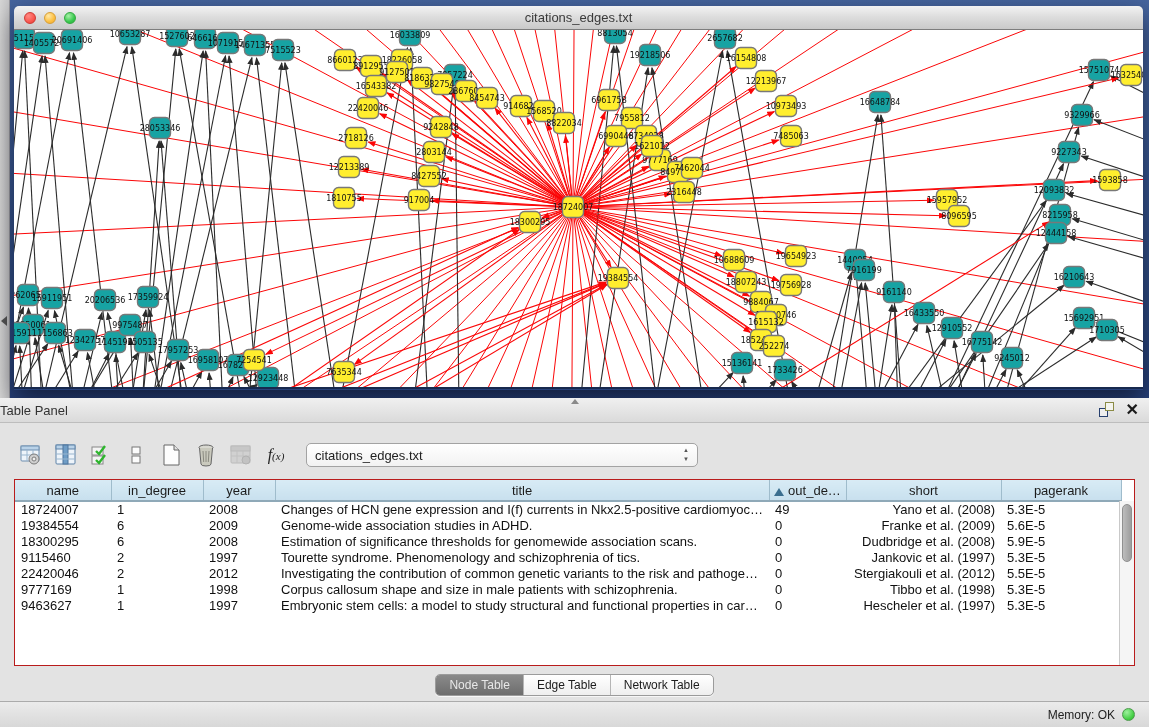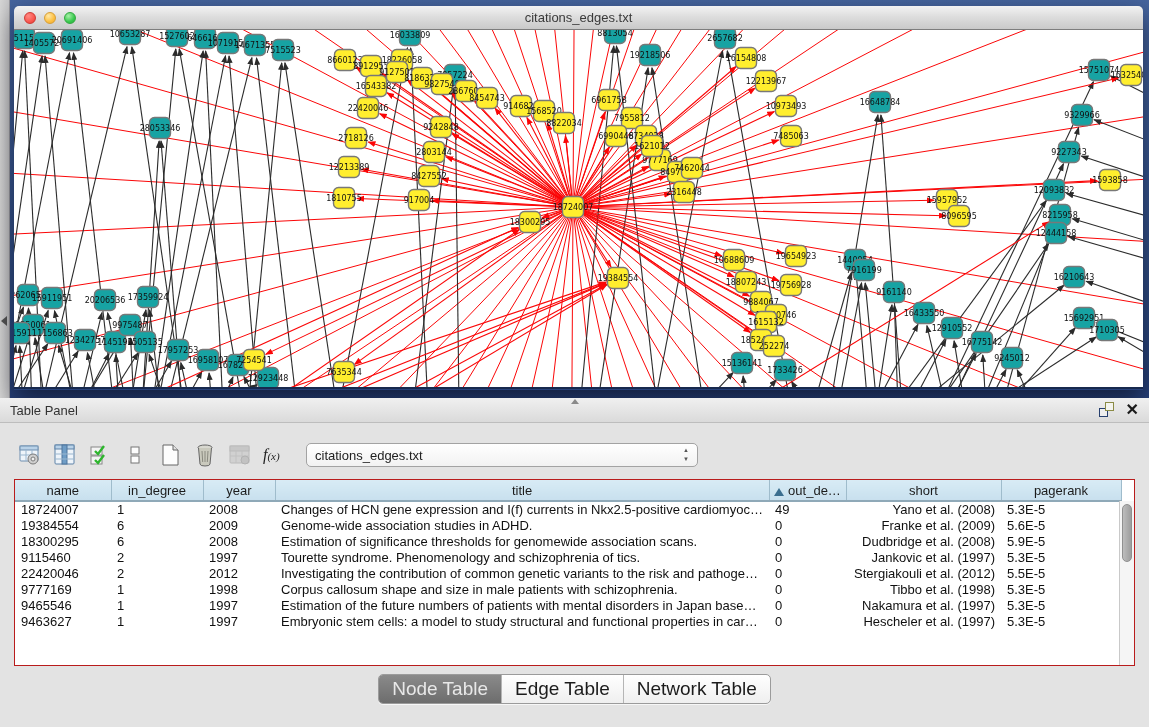--- a/index.html
+++ b/index.html
@@ -28,31 +28,31 @@
   #window-title { position:absolute; left:0; right:0; top:4px; text-align:center;
     font-size:13px; color:#3a3a3a; font-weight:500; }
   #graph-canvas { position:relative; width:1129px; height:359px; background:#ffffff; overflow:hidden;
     border-bottom:2px solid #17294e; }
   #graph-svg text { font-family:"DejaVu Sans", sans-serif; font-size:8px; fill:#111; }
 
   
   #table-panel { position:absolute; left:0; top:398px; width:1149px; height:329px; background:#e3e3e3; }
   #panel-header { height:25px; background:linear-gradient(180deg,#f0f0f0,#dadada);
     border-bottom:1px solid #bdbdbd; position:relative; display:flex; align-items:center; }
-  #panel-title { font-size:13px; color:#333; padding-left:10px; }
+  #panel-title { font-size:13px; color:#333; }
   #panel-grip { position:absolute; left:50%; top:1px; width:0; height:0; margin-left:-4px;
     border-left:4px solid transparent; border-right:4px solid transparent; border-bottom:5px solid #8a8a8a; }
   #panel-header-icons { position:absolute; right:10px; top:4px; display:flex; gap:12px; align-items:center; }
   .float-icon { position:relative; width:15px; height:15px; }
   .float-icon .sq1 { position:absolute; left:0; bottom:0; width:9px; height:9px; border:1.5px solid #27406e; background:#eee; }
   .float-icon .sq2 { position:absolute; right:0; top:0; width:9px; height:9px; border:1.5px solid #8b8b45; background:#f4f4ee; }
   .close-x { font-size:16px; font-weight:bold; color:#1b1b1b; line-height:15px; cursor:default; }
 
   #panel-toolbar { display:flex; align-items:center; gap:9px; padding:16px 0 0 18px; height:48px; }
-  .tool-btn { width:26px; height:26px; display:flex; align-items:center; }
+  .tool-btn { width:26px; height:26px; display:flex; align-items:center; justify-content:center; }
   .fx { font-family:"Liberation Serif", serif; font-size:16px; color:#222; font-style:italic; }
   .fx .small { font-size:11px; }
   #table-select { margin-left:8px; width:392px; height:24px; background:linear-gradient(180deg,#ffffff,#f2f2f2);
     border:1px solid #a3a3a3; border-radius:5px; display:flex; align-items:center; padding:0 8px;
     font-size:13px; color:#222; position:relative; }
   #table-select .arrows { position:absolute; right:8px; top:2px; font-size:6px; color:#555; line-height:9px; text-align:center; }
 
   #table-wrap { margin:8px 14px 0 14px; height:187px; background:#fff; border:1px solid #b91c1c; position:relative; overflow:hidden; }
   #data-table { border-collapse:collapse; width:1106px; table-layout:fixed; }
   #data-table th { height:21px; background:linear-gradient(180deg,#d8ebf5,#c8e0ee);
@@ -66,21 +66,21 @@
   #data-table td.center { text-align:right; }
   .sort-tri { display:inline-block; width:0; height:0; border-left:5px solid transparent; border-right:5px solid transparent;
     border-bottom:8px solid #3b6e8f; margin-right:4px; vertical-align:-1px; position:relative; }
   #v-scroll { position:absolute; right:0; top:21px; bottom:0; width:15px; background:#f5f5f5; border-left:1px solid #c9c9c9; }
   #v-thumb { position:absolute; left:2px; top:3px; width:10px; height:58px; border-radius:6px;
     background:linear-gradient(90deg,#bdbdbd,#9d9d9d); border:1px solid #909090; }
 
   #table-tabs { display:flex; justify-content:center; margin-top:8px; }
   .seg-group { display:inline-flex; border:1px solid #9b9b9b; border-radius:5px; overflow:hidden;
     background:linear-gradient(180deg,#ffffff,#efefef); box-shadow:0 1px 0 rgba(255,255,255,.7); }
-  .seg { padding:3px 13px; font-size:19px; color:#1c1c1c; border-right:1px solid #b5b5b5; cursor:default;text-align:right; }
+  .seg { padding:3px 13px; font-size:12px; color:#1c1c1c; border-right:1px solid #b5b5b5; cursor:default;text-align:right; }
   .seg:last-child { border-right:none; }
   .seg.active { background:linear-gradient(180deg,#8a8a8a,#6d6d6d); color:#e8e8e8; }
 
   #status-bar { position:absolute; left:0; bottom:0; width:1149px; height:26px;
     background:linear-gradient(180deg,#ebebeb,#d8d8d8); border-top:1px solid #ababab;
     display:flex; align-items:center; justify-content:flex-end; padding-right:14px; gap:7px; }
   #memory-label { font-size:12px; color:#222; }
   #memory-dot { width:13px; height:13px; border-radius:50%;
     background:radial-gradient(circle at 35% 30%, #9df09d, #44cf44 65%, #2fae2f); border:1px solid #4b9a4b; }
 </style>
@@ -883,29 +883,20 @@
           <tr>
             <td>9777169</td>
             <td>1</td>
             <td>1998</td>
             <td>Corpus callosum shape and size in male patients with schizophrenia.</td>
             <td>0</td>
             <td class="center">Tibbo et al. (1998)</td>
             <td>5.3E-5</td>
           </tr>
           <tr>
-            <td>9465546</td>
-            <td>1</td>
-            <td>1997</td>
-            <td>Estimation of the future numbers of patients with mental disorders in Japan base…</td>
-            <td>0</td>
-            <td class="center">Nakamura et al. (1997)</td>
-            <td>5.3E-5</td>
-          </tr>
-          <tr>
             <td>9463627</td>
             <td>1</td>
             <td>1997</td>
             <td>Embryonic stem cells: a model to study structural and functional properties in car…</td>
             <td>0</td>
             <td class="center">Hescheler et al. (1997)</td>
             <td>5.3E-5</td>
           </tr>
         </tbody>
     </table>
@@ -915,13 +906,17 @@
   </div>
 
   <div id="table-tabs">
     <div class="seg-group" id="seg-group">
         <div class="seg active">Node Table</div>
         <div class="seg">Edge Table</div>
         <div class="seg">Network Table</div>
       </div>
   </div>
 
+  <div id="status-bar">
+    <span id="memory-label">Memory: OK</span>
+    <div id="memory-dot"></div>
+  </div>
 </div>
 
 </body></html>

